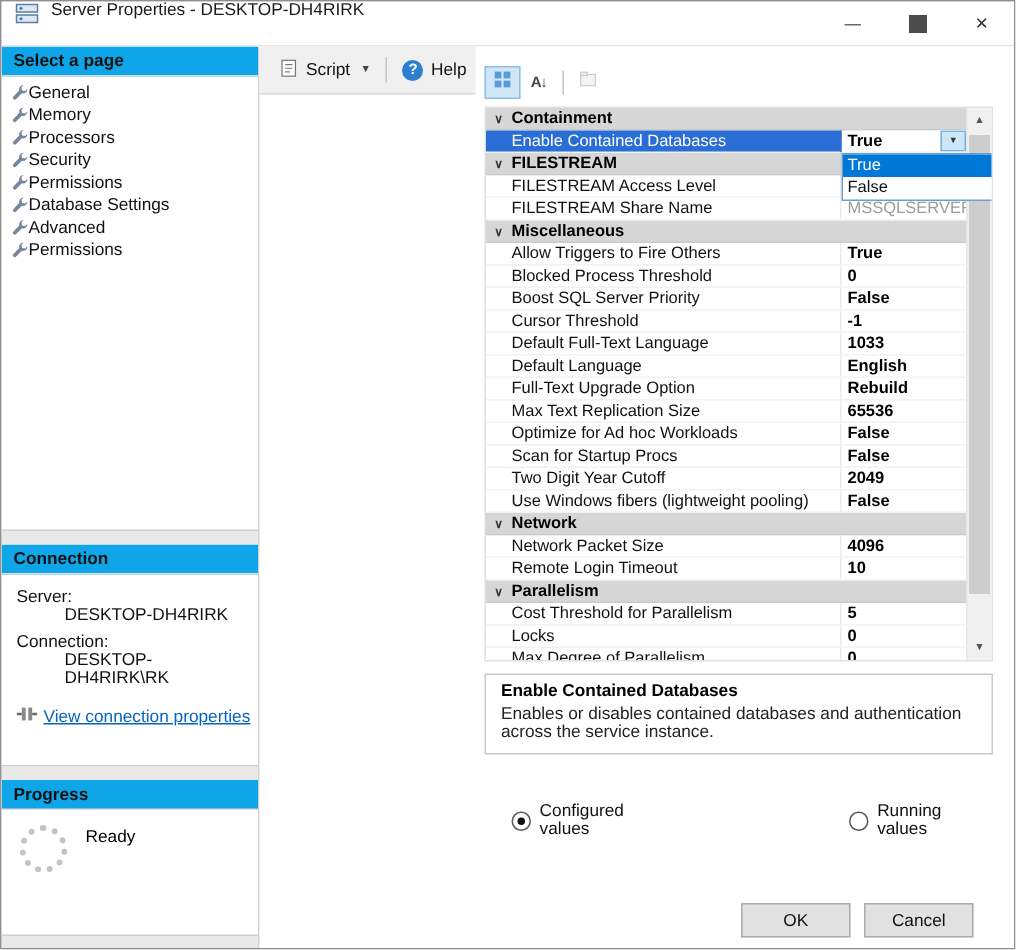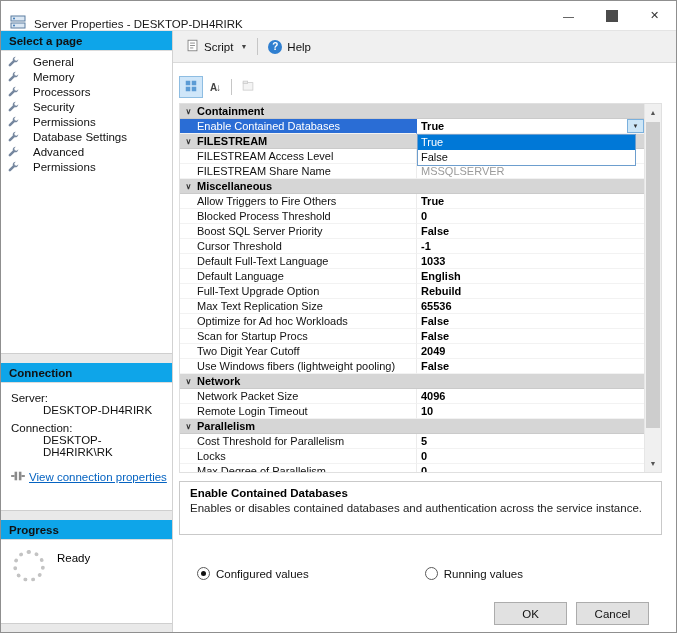--- a/index.html
+++ b/index.html
@@ -1,46 +1,46 @@
 <!DOCTYPE html>
 <html><head>
 <meta charset="utf-8">
 <style>
   * { margin:0; padding:0; }
   body { margin:0; background:#fff; font-family:"Liberation Sans", sans-serif; -webkit-font-smoothing:antialiased; }
   .window { position:relative; width:675px; height:631px; border:1px solid #8f8f8f; background:#f0f0f0; overflow:hidden; }
 
   
-  .titlebar { height:29px; background:#fff; border-bottom:1px solid #e4e4e4; display:flex; align-items:flex-end; }
+  .titlebar { height:29px; background:#fff; border-bottom:1px solid #e4e4e4; display:flex; align-items:flex-start; }
   .app-icon { margin:0 8px 0 9px; display:flex; }
   .title { font-size:11.5px; color:#1a1a1a; flex:1; white-space:nowrap; }
   .win-controls { display:flex; height:100%; }
   .win-btn { width:43px; display:flex; align-items:center; justify-content:center; font-size:11px; color:#333; cursor:default; }
   .maximize-box { width:12px; height:12px; background:#4b4b4b; display:block; }
 
   
   .sidebar { position:absolute; top:30px; left:0; bottom:0; width:172px; background:#e9e9e9; border-right:1px solid #d2d2d2; box-sizing:border-box; }
   .section { background:#fff; border-bottom:1px solid #cfcfcf; overflow:hidden; }
   .section-header { font-weight:bold; font-size:11.5px; padding:4px 8px 3px; background:#0ea5e9; border-bottom:1px solid #dcdcdc; color:#111; }
   #pages-section { height:322px; }
   #connection-section { margin-top:9px; height:147px; }
   #progress-section { margin-top:9px; height:103px; }
   .pages-list { padding-top:3px; }
-  .page-item { display:flex; align-items:center; gap:14px; height:15px; padding-left:7px; font-size:11.5px; color:#111; cursor:default; }
+  .page-item { display:flex; align-items:center; gap:0; height:15px; padding-left:7px; font-size:11.5px; color:#111; cursor:default; }
   .conn-body { padding:7px 10px 0; font-size:11.5px; color:#111; }
   .conn-label { margin-top:2px; }
   .conn-value { margin-bottom:6px;padding-left:32px; }
   .conn-link-row { margin-top:12px; display:flex; align-items:center; gap:4px; }
   .conn-link { color:#0563c1; text-decoration:underline; font-size:11.5px; cursor:pointer; white-space:nowrap; }
   .prog-body { padding:10px 12px; display:flex; gap:12px; align-items:flex-start; }
   .spinner { width:24px; height:24px; border:4px dotted #c3c3c3; border-radius:50%; }
   .ready-text { font-size:11.5px; margin-top:2px; }
 
   
-  .main { position:absolute; left:172px; right:0; top:30px; bottom:0; background:#fff; display:flex; flex-direction:column; }
+  .main { position:absolute; left:172px; right:0; top:30px; bottom:0; background:#fff; display:flex; flex-direction:row; }
   .main-toolbar { height:31px; flex:none; background:#f0f0f0; border-bottom:1px solid #dadada; display:flex; align-items:center; padding-left:7px; }
   .tb-btn { display:flex; align-items:center; gap:5px; padding:4px 6px; font-size:11.5px; color:#111; cursor:default; }
   .tb-sep { width:1px; height:17px; background:#c6c6c6; margin:0 4px; }
   .dd-arrow { font-size:7px; color:#444; margin-left:2px; }
   .help-icon { width:14px; height:14px; border-radius:50%; background:#2f7fd0; color:#fff; font-size:10px; font-weight:bold; display:flex; align-items:center; justify-content:center; }
 
   .main-content { flex:1; position:relative; padding:13px 14px 0 6px; }
   .grid-toolbar { display:flex; align-items:center; margin-bottom:5px; height:22px; }
   .gt-btn { width:22px; height:20px; display:flex; align-items:center; justify-content:center; border:1px solid transparent; cursor:default; }
   .gt-btn.toggled { background:#cfe6f9; border-color:#8ebde2; }

